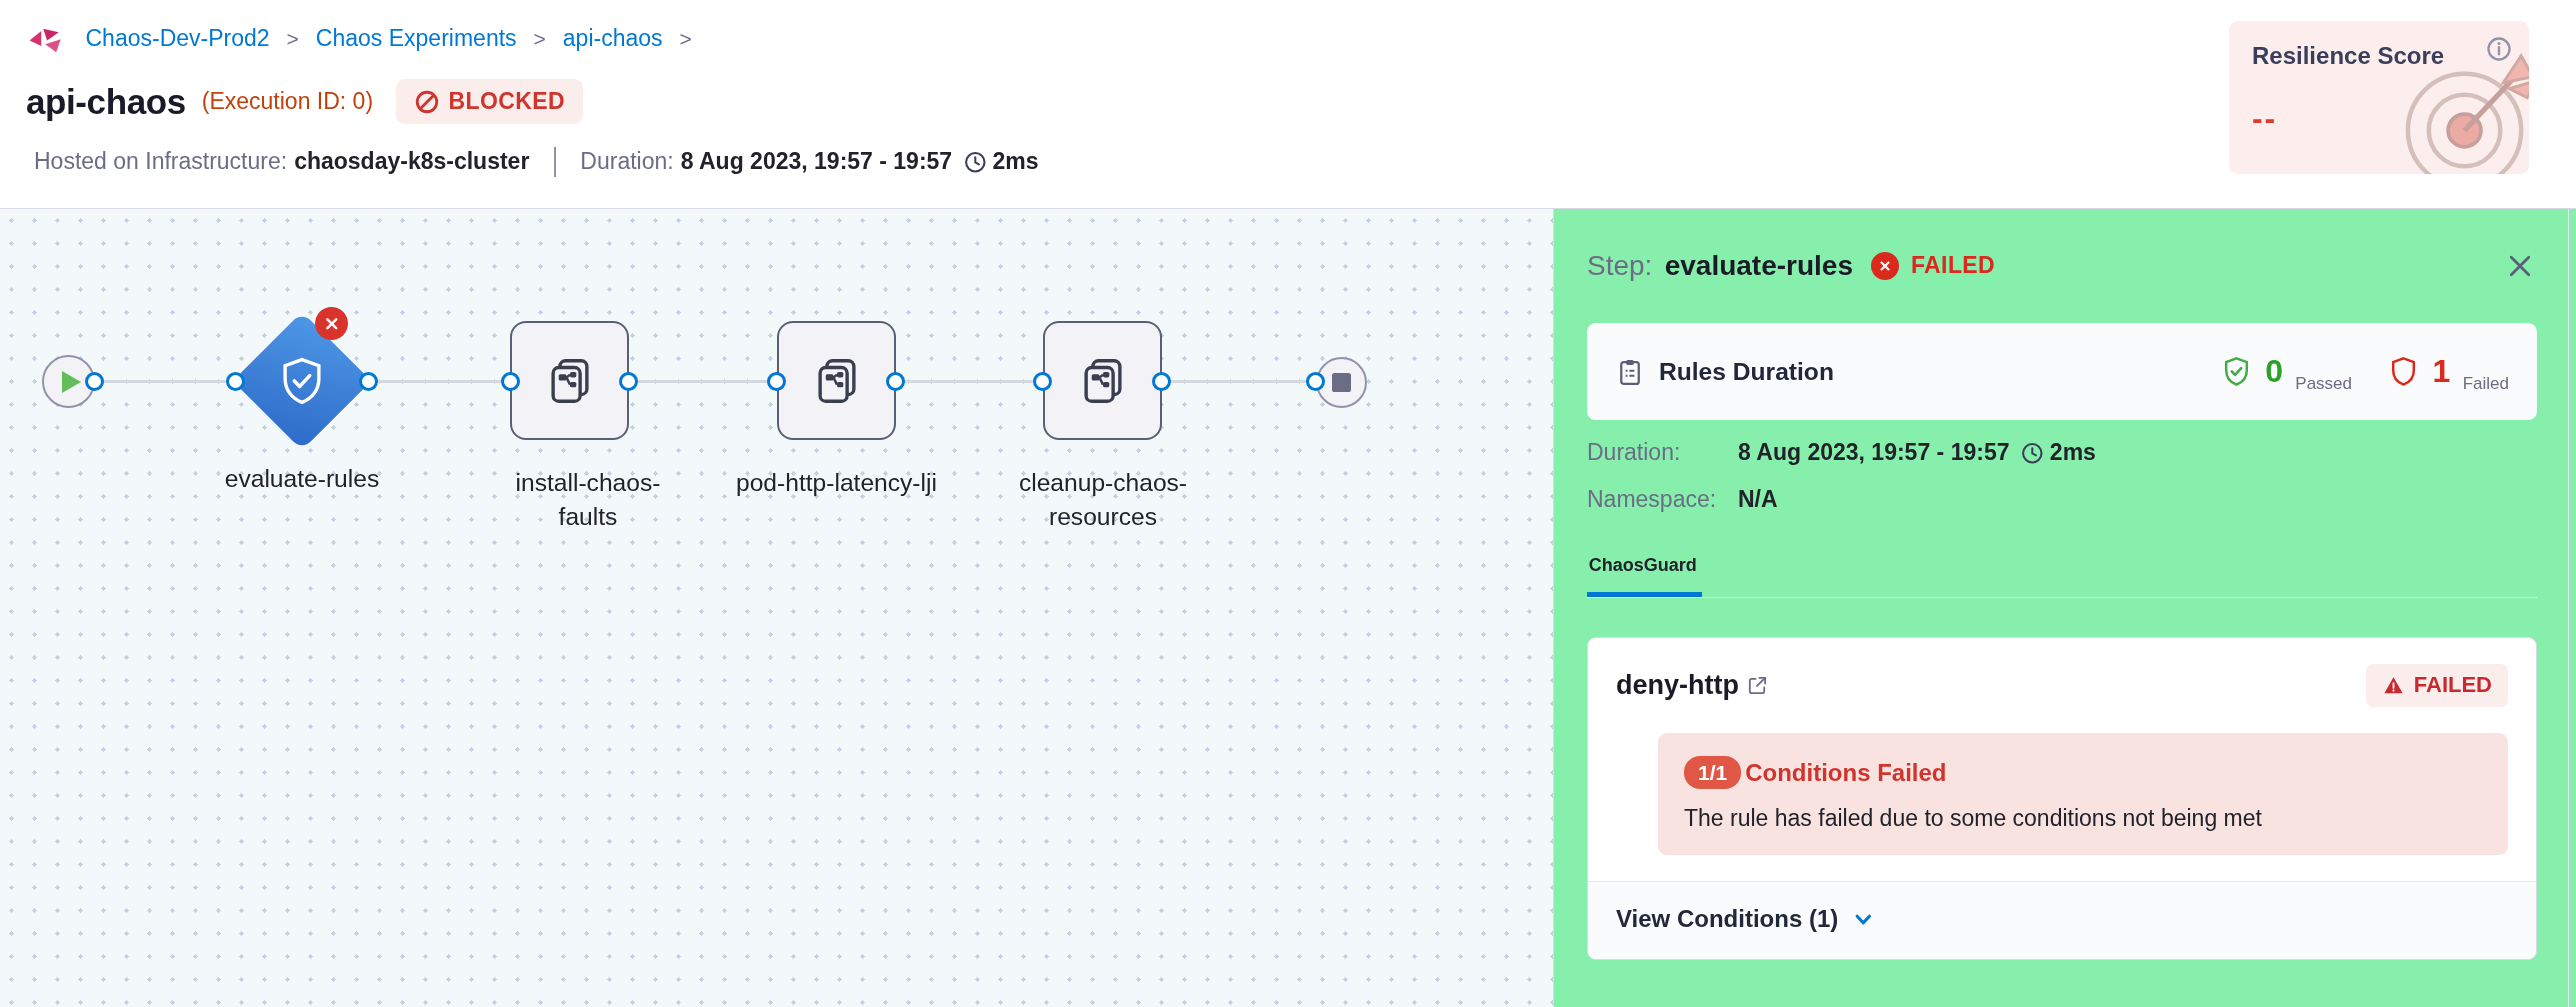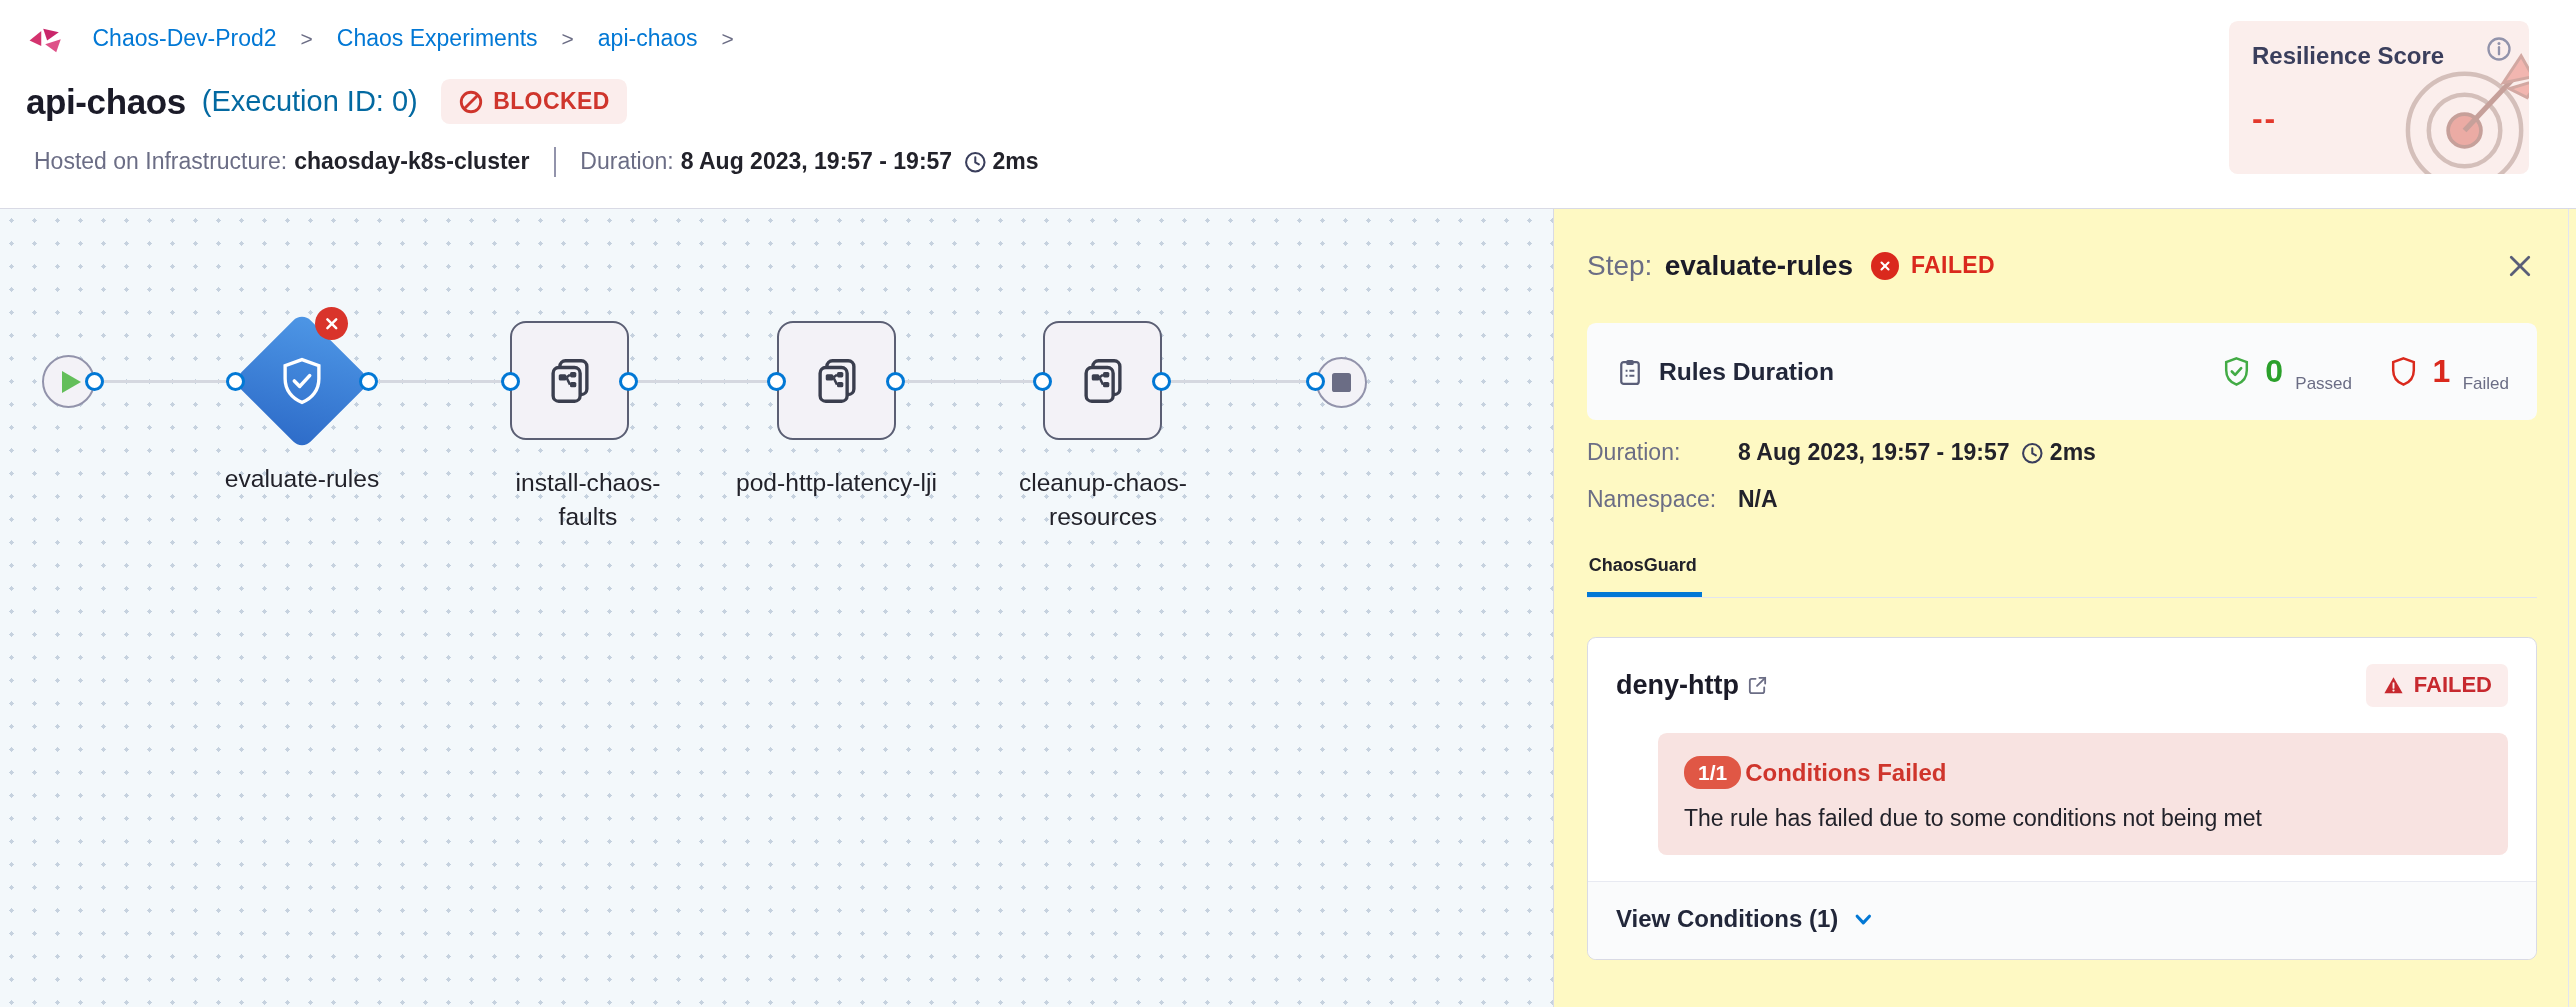--- a/index.html
+++ b/index.html
@@ -1,27 +1,27 @@
 <!DOCTYPE html>
 <html style="font-size:14px"><head>
 <meta charset="utf-8">
 <style>
   * { margin:0; padding:0; box-sizing:border-box; }
   html,body { width:2576px; height:1008px; overflow:hidden;
     font-family:"Liberation Sans", sans-serif; background:#fff; color:#22222A; }
 
   
   .header { position:relative; height:209px; background:#fff; border-bottom:0.9px solid #D9DAE5; padding:19.3px 0 0 26px; }
-  .breadcrumb { display:flex; align-items:center; gap:24px; font-size:23px; }
+  .breadcrumb { display:flex; align-items:center; gap:17px; font-size:23px; }
   .breadcrumb .logo { width:39px; height:39px; margin-right:3.5px; }
   .breadcrumb a { color:#0278D5; text-decoration:none; cursor:pointer; }
   .breadcrumb .sep { color:#6B6D85; font-size:21px; }
   .title-row { display:flex; align-items:center; margin-top:21px; gap:16px; }
   .page-title { font-size:35px; font-weight:bold; color:#1B1B28; letter-spacing:-0.4px; }
-  .exec-id { font-size:29px; color:#0369a1;text-align:center; }
+  .exec-id { font-size:23px; color:#c2410c;text-align:center; }
   .blocked-badge { display:flex; align-items:center; gap:8.8px; background:#FBEDEC; border-radius:8.8px;
     padding:8.8px 17.6px; color:#CF352C; font-weight:bold; font-size:23px; letter-spacing:0.4px; margin-left:7px; }
   .meta-row { display:flex; align-items:center; margin-top:23px; font-size:23px; color:#6B6D85;margin-left:8px; }
   .meta-row b { color:#22222A; font-weight:bold; margin-left:7px; }
   .meta-div { width:1.8px; height:30px; background:#9293AB; margin:0 24.6px; }
   .clock-ic { width:24.6px; height:24.6px; margin:0 5.3px 0 10.5px; vertical-align:-3.5px; }
 
   .resilience-card { position:absolute; top:21px; right:47px; width:300px; height:153px;
     background:#FBEEEC; border-radius:8.8px; padding:21px 23px; overflow:hidden; }
   .resilience-title { font-size:24px; font-weight:bold; color:#3A3E5C; }
@@ -54,21 +54,21 @@
     background:#D9342B; z-index:6; display:flex; align-items:center; justify-content:center; cursor:pointer; }
 
   .node-box { position:absolute; top:112px; width:119px; height:119px; background:#F3F2F7;
     border:2.6px solid #5B5F74; border-radius:16px; display:flex; align-items:center; justify-content:center;
     cursor:pointer; z-index:3; }
   .node-box svg { width:54px; height:54px; }
 
   .node-label { position:absolute; top:253px; font-size:24.6px; color:#22222A; text-align:center; line-height:1.4; }
 
   
-  .panel { position:relative; width:1023px; height:799px; background:#fef9c3; border-left:0.9px solid #D9DAE5;
+  .panel { position:relative; width:1023px; height:799px; background:#86efac; border-left:0.9px solid #D9DAE5;
     padding:39px 39px 0 33px; }
   .panel::after { content:""; position:absolute; top:0; right:7px; width:0.9px; height:100%; background:#E3E5EF; }
 
   .step-header { display:flex; align-items:center; gap:12.3px; }
   .step-label { font-size:28px; color:#6B6D85; }
   .step-name { font-size:28px; font-weight:bold; color:#1B1B28; }
   .failed-ic { width:28px; height:28px; border-radius:50%; background:#DA291D; display:flex;
     align-items:center; justify-content:center; margin-left:5.3px; }
   .failed-txt { font-size:23px; font-weight:bold; color:#DA291D; letter-spacing:0.4px; }
   .close-btn { margin-left:auto; cursor:pointer; width:35px; height:35px; display:flex; align-items:center; justify-content:center; }

